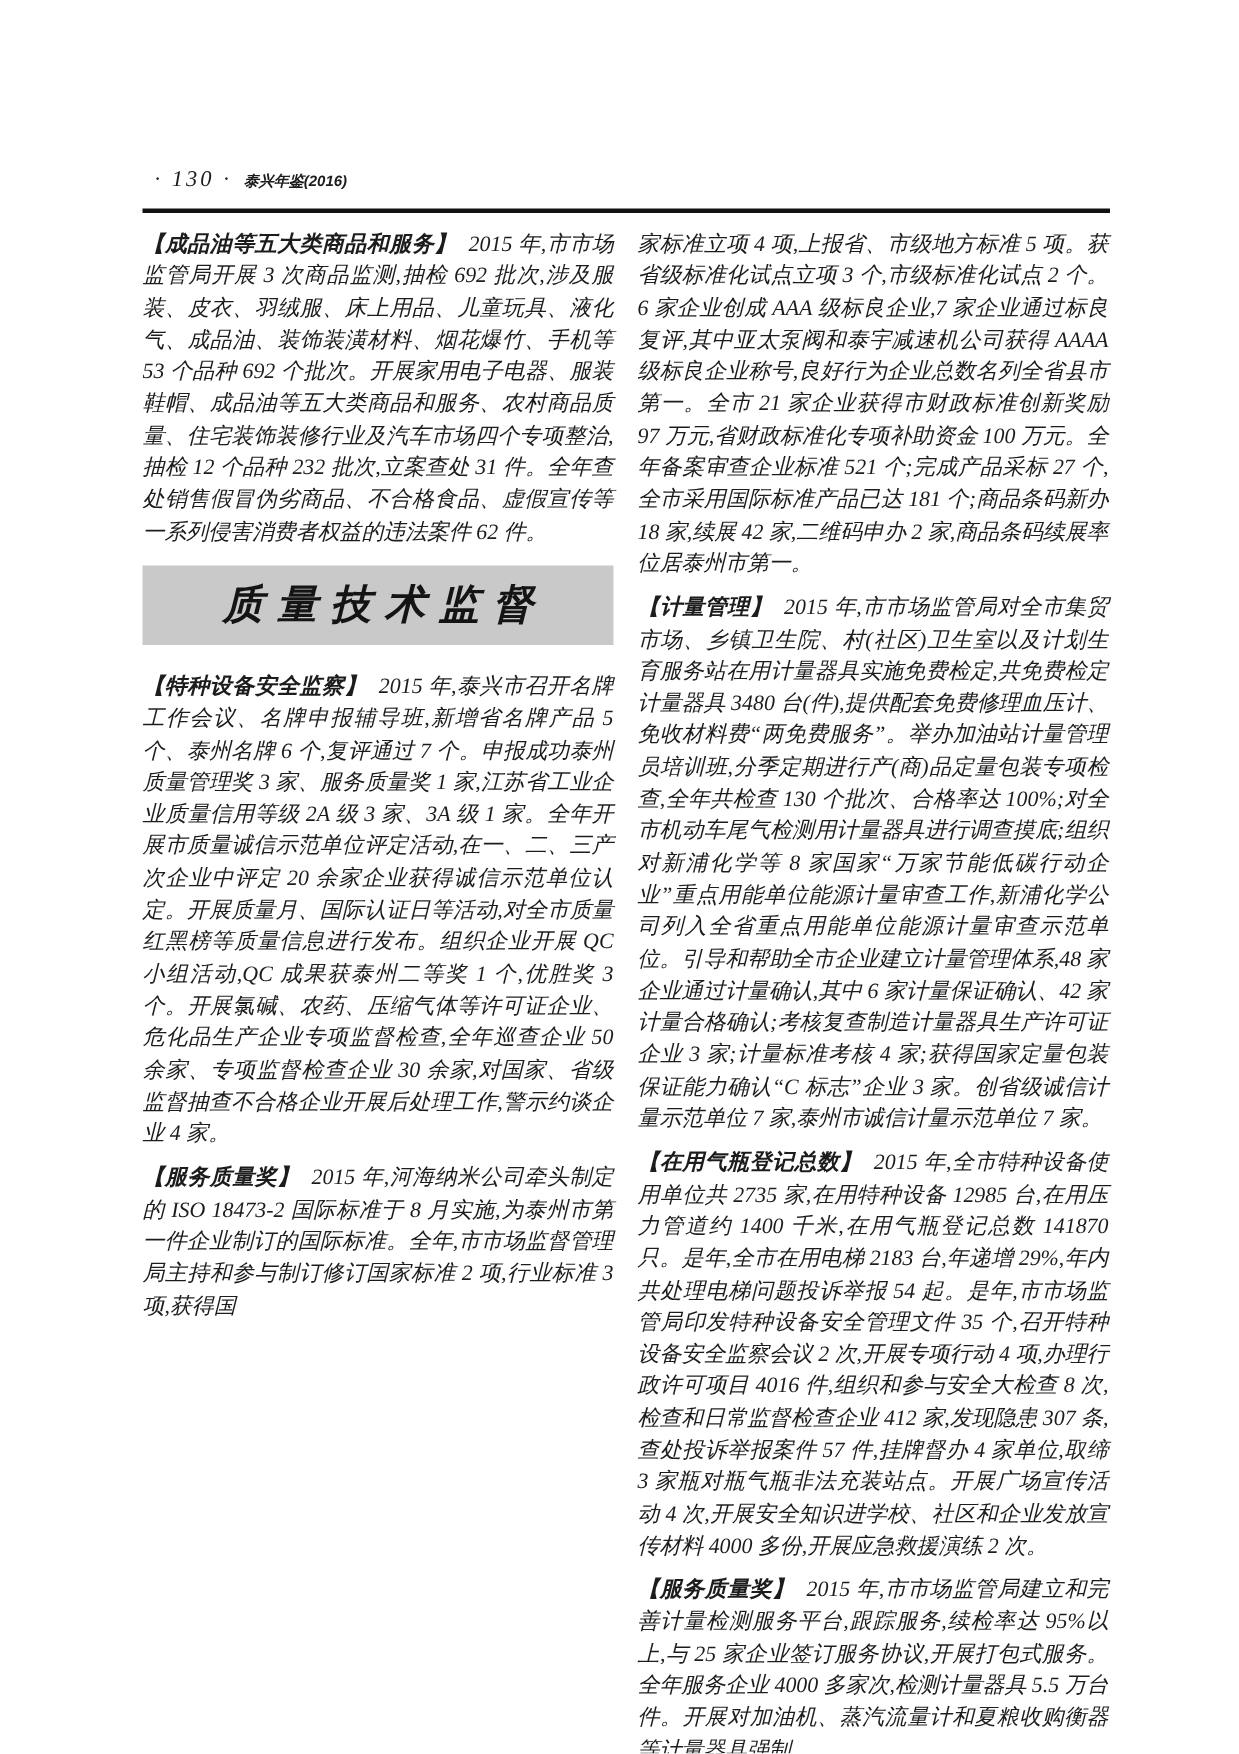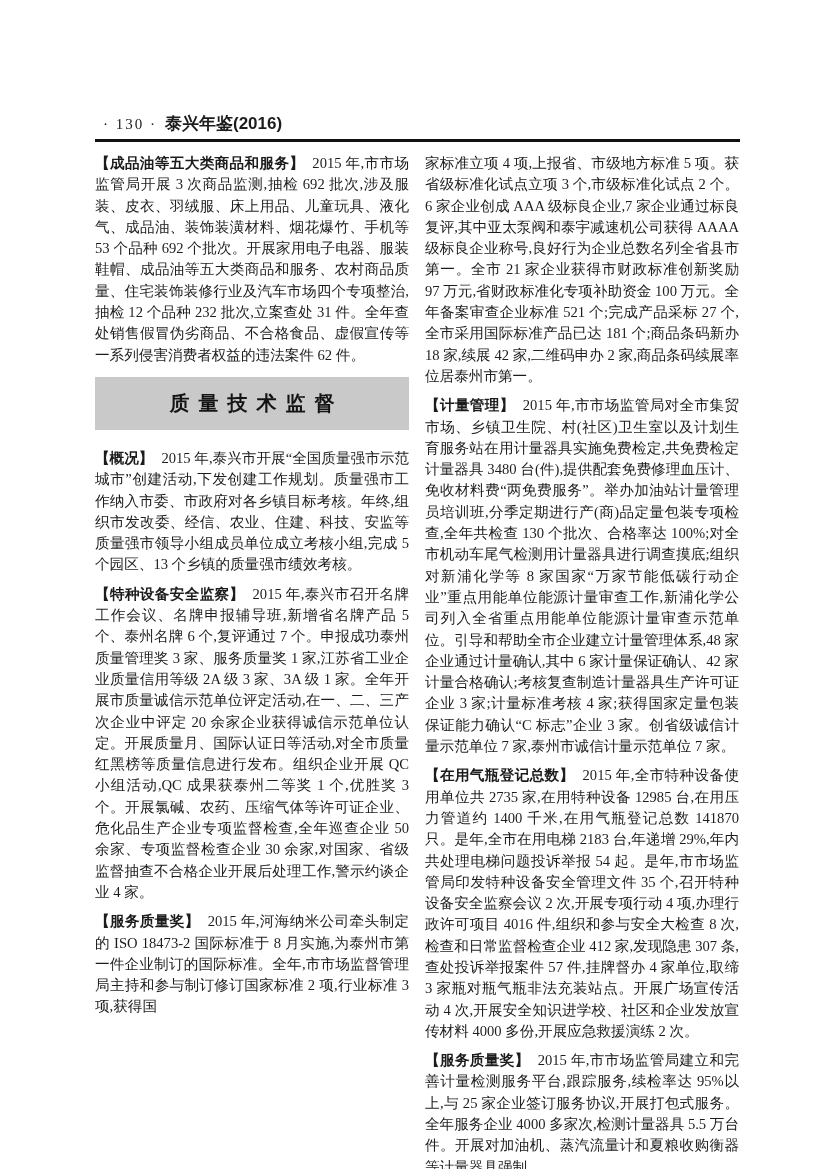--- a/index.html
+++ b/index.html
@@ -10,37 +10,38 @@
   .page {
     position: relative;
     width: 826px;
     height: 1169px;
     background: #ffffff;
     box-sizing: border-box;
     padding: 112px 86px 0 95px;
     font-family: "Liberation Serif", "DejaVu Serif", serif;
     color: #1c1c1c;
     overflow: hidden;
+    font-style: italic;
   }
   .header-row {
     display: flex;
     align-items: baseline;
     gap: 8px;
     padding-left: 8px;
     height: 24px;
     font-size: 15px;
   }
   .page-marker {
     letter-spacing: 2px;
     font-size: 15px;
   }
   .book-title {
     font-family: "Liberation Sans", "DejaVu Sans", sans-serif;
     font-weight: bold;
-    font-size: 17px;
+    font-size: 10px;
   }
   .rule {
     height: 3px;
     background: #111111;
     margin-top: 3px;
   }
   .columns {
     display: flex;
     gap: 16px;
     margin-top: 11px;
@@ -67,21 +68,21 @@
     background: #c9c9c9;
     height: 53px;
     display: flex;
     align-items: center;
     justify-content: center;
     margin: 11px 0 18px 0;
   }
   .banner-text {
     font-family: "Liberation Sans", "DejaVu Sans", sans-serif;
     font-weight: bold;
-    font-size: 20px;
+    font-size: 27px;
     color: #141414;
     letter-spacing: 9px;
     text-indent: 9px;
   }
 </style>
 </head>
 <body>
 
 <div class="page">
 
@@ -98,23 +99,20 @@
 
       <p class="entry">
         <span class="etitle">【成品油等五大类商品和服务】</span><span>2015 年,市市场监管局开展 3 次商品监测,抽检 692 批次,涉及服装、皮衣、羽绒服、床上用品、儿童玩具、液化气、成品油、装饰装潢材料、烟花爆竹、手机等 53 个品种 692 个批次。开展家用电子电器、服装鞋帽、成品油等五大类商品和服务、农村商品质量、住宅装饰装修行业及汽车市场四个专项整治,抽检 12 个品种 232 批次,立案查处 31 件。全年查处销售假冒伪劣商品、不合格食品、虚假宣传等一系列侵害消费者权益的违法案件 62 件。</span>
       </p>
 
 
       <div class="banner">
         <span class="banner-text">质量技术监督</span>
       </div>
 
-      <p class="entry">
-        <span class="etitle">【概况】</span><span>2015 年,泰兴市开展“全国质量强市示范城市”创建活动,下发创建工作规划。质量强市工作纳入市委、市政府对各乡镇目标考核。年终,组织市发改委、经信、农业、住建、科技、安监等质量强市领导小组成员单位成立考核小组,完成 5 个园区、13 个乡镇的质量强市绩效考核。</span>
-      </p>
 
       <p class="entry">
         <span class="etitle">【特种设备安全监察】</span><span>2015 年,泰兴市召开名牌工作会议、名牌申报辅导班,新增省名牌产品 5 个、泰州名牌 6 个,复评通过 7 个。申报成功泰州质量管理奖 3 家、服务质量奖 1 家,江苏省工业企业质量信用等级 2A 级 3 家、3A 级 1 家。全年开展市质量诚信示范单位评定活动,在一、二、三产次企业中评定 20 余家企业获得诚信示范单位认定。开展质量月、国际认证日等活动,对全市质量红黑榜等质量信息进行发布。组织企业开展 QC 小组活动,QC 成果获泰州二等奖 1 个,优胜奖 3 个。开展氯碱、农药、压缩气体等许可证企业、危化品生产企业专项监督检查,全年巡查企业 50 余家、专项监督检查企业 30 余家,对国家、省级监督抽查不合格企业开展后处理工作,警示约谈企业 4 家。</span>
       </p>
 
       <p class="entry">
         <span class="etitle">【服务质量奖】</span><span>2015 年,河海纳米公司牵头制定的 ISO 18473-2 国际标准于 8 月实施,为泰州市第一件企业制订的国际标准。全年,市市场监督管理局主持和参与制订修订国家标准 2 项,行业标准 3 项,获得国</span>
       </p>
 
     </div>

